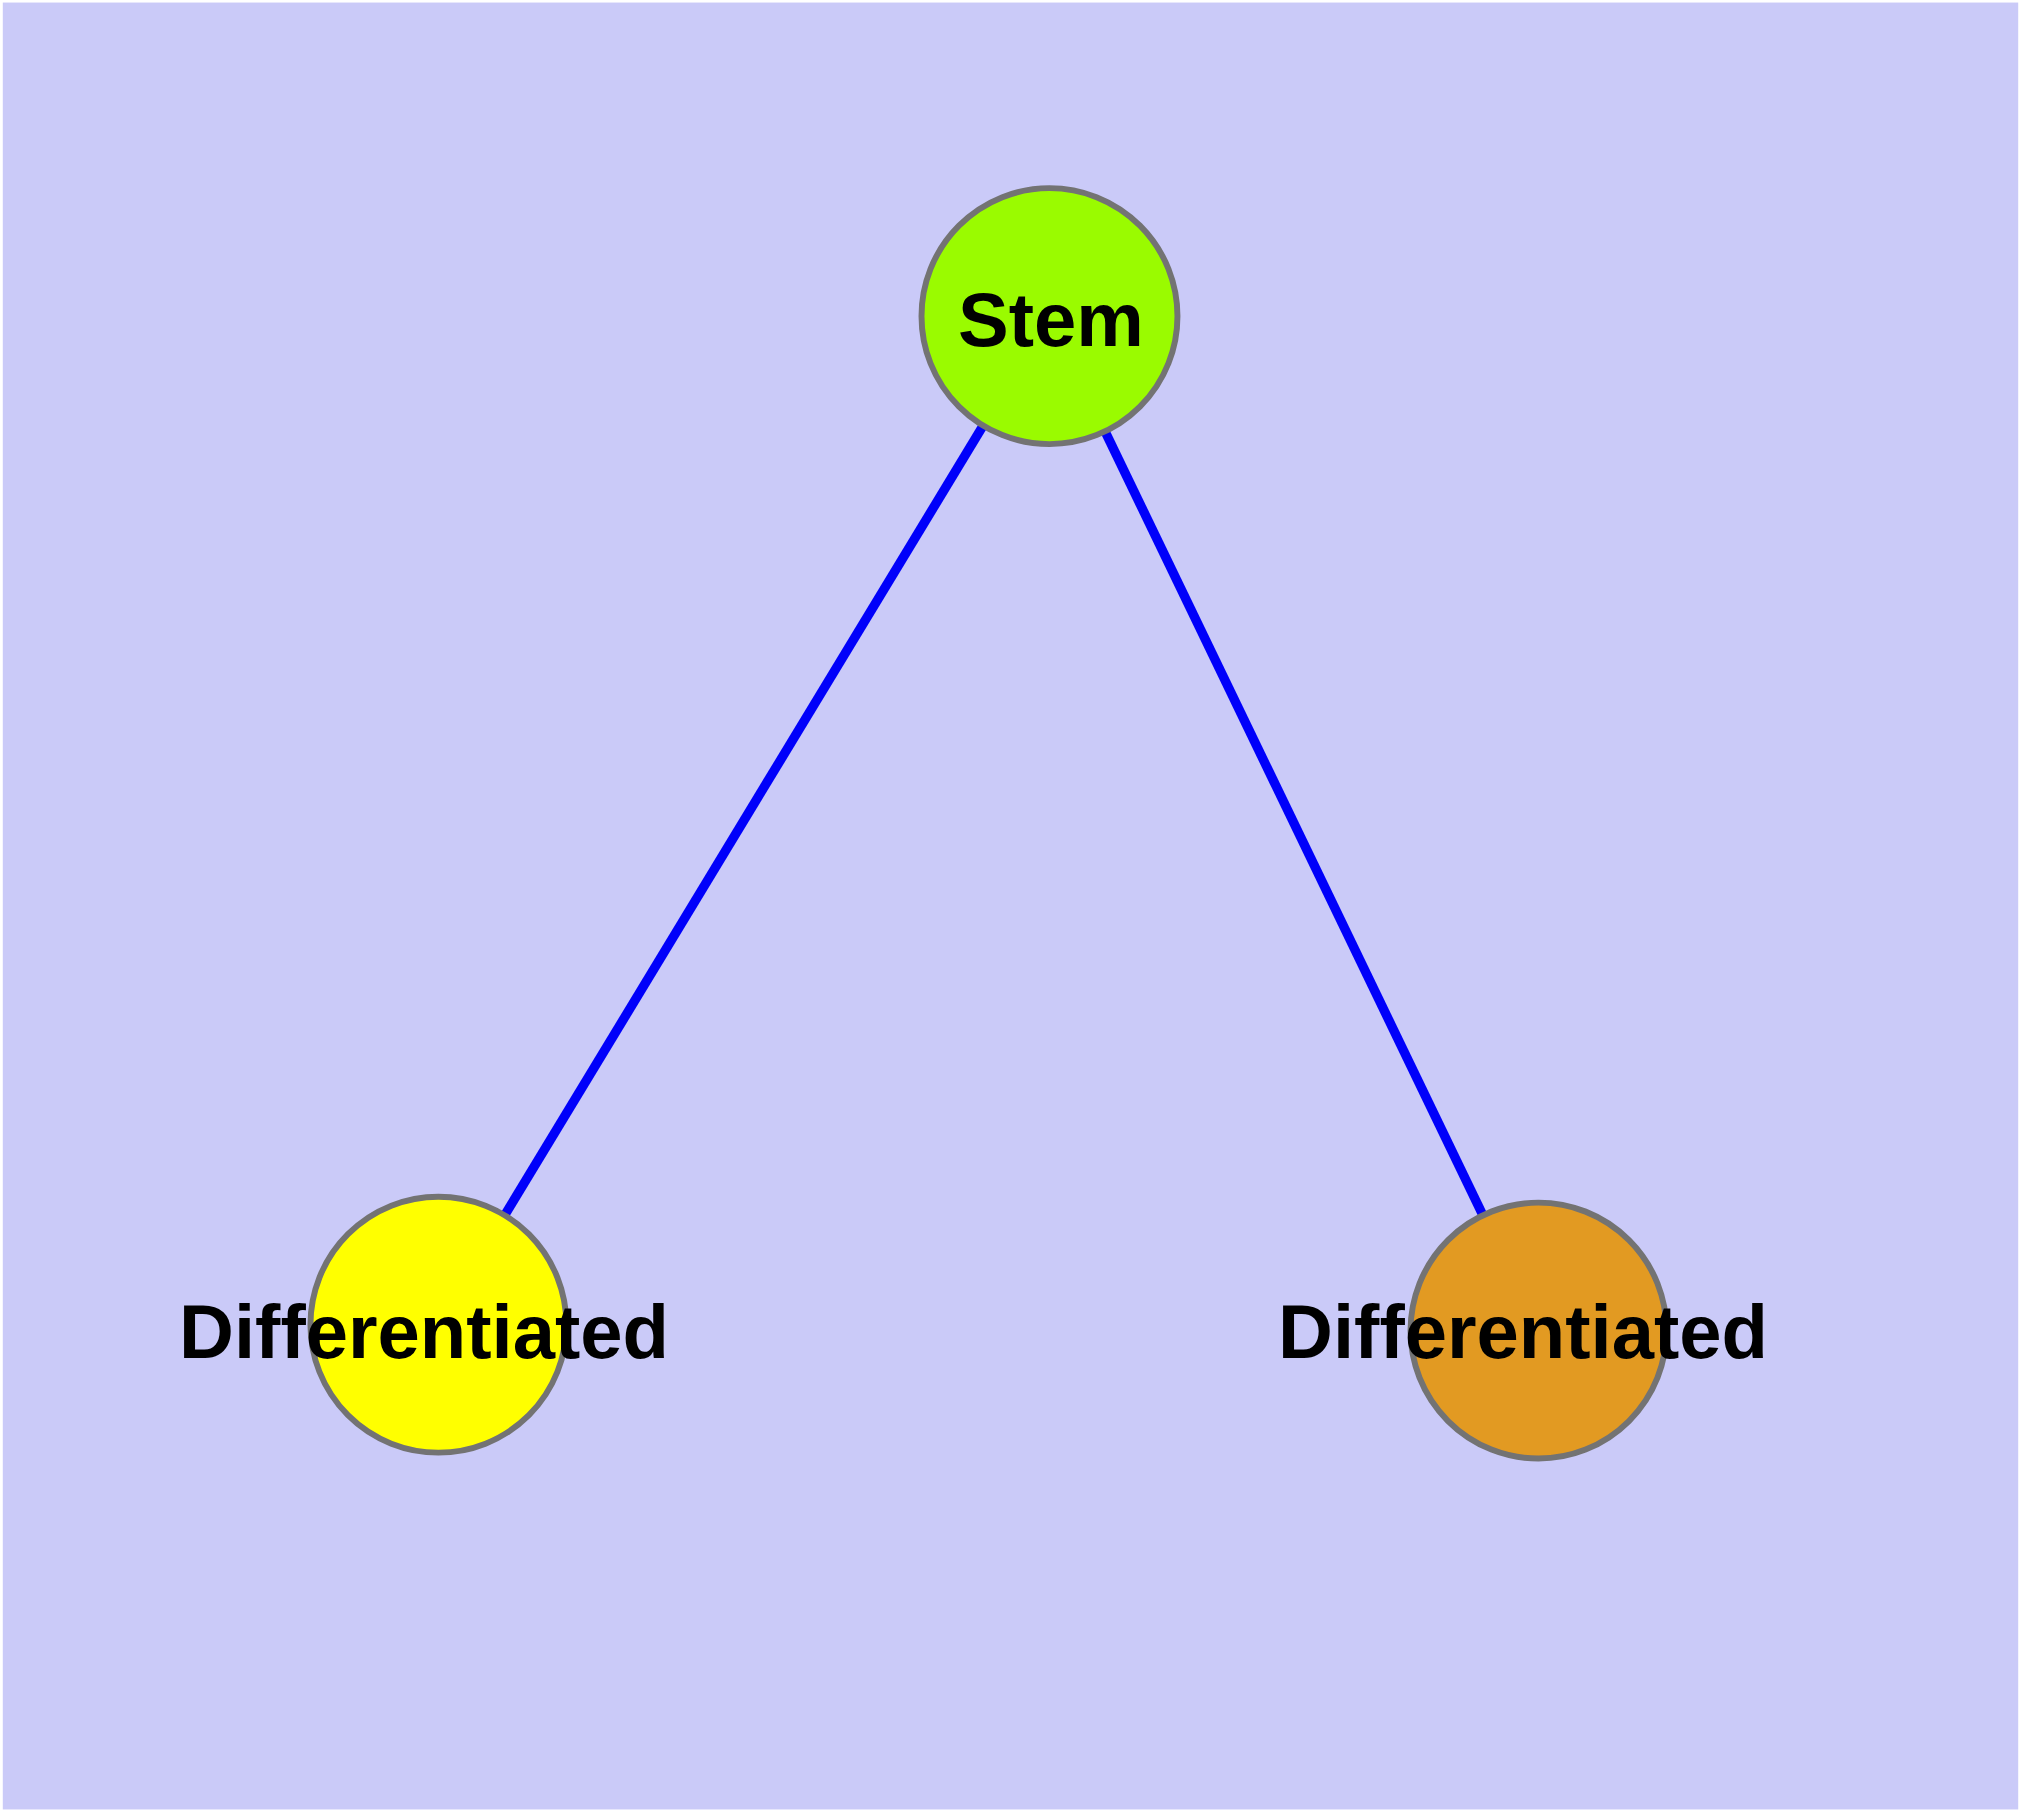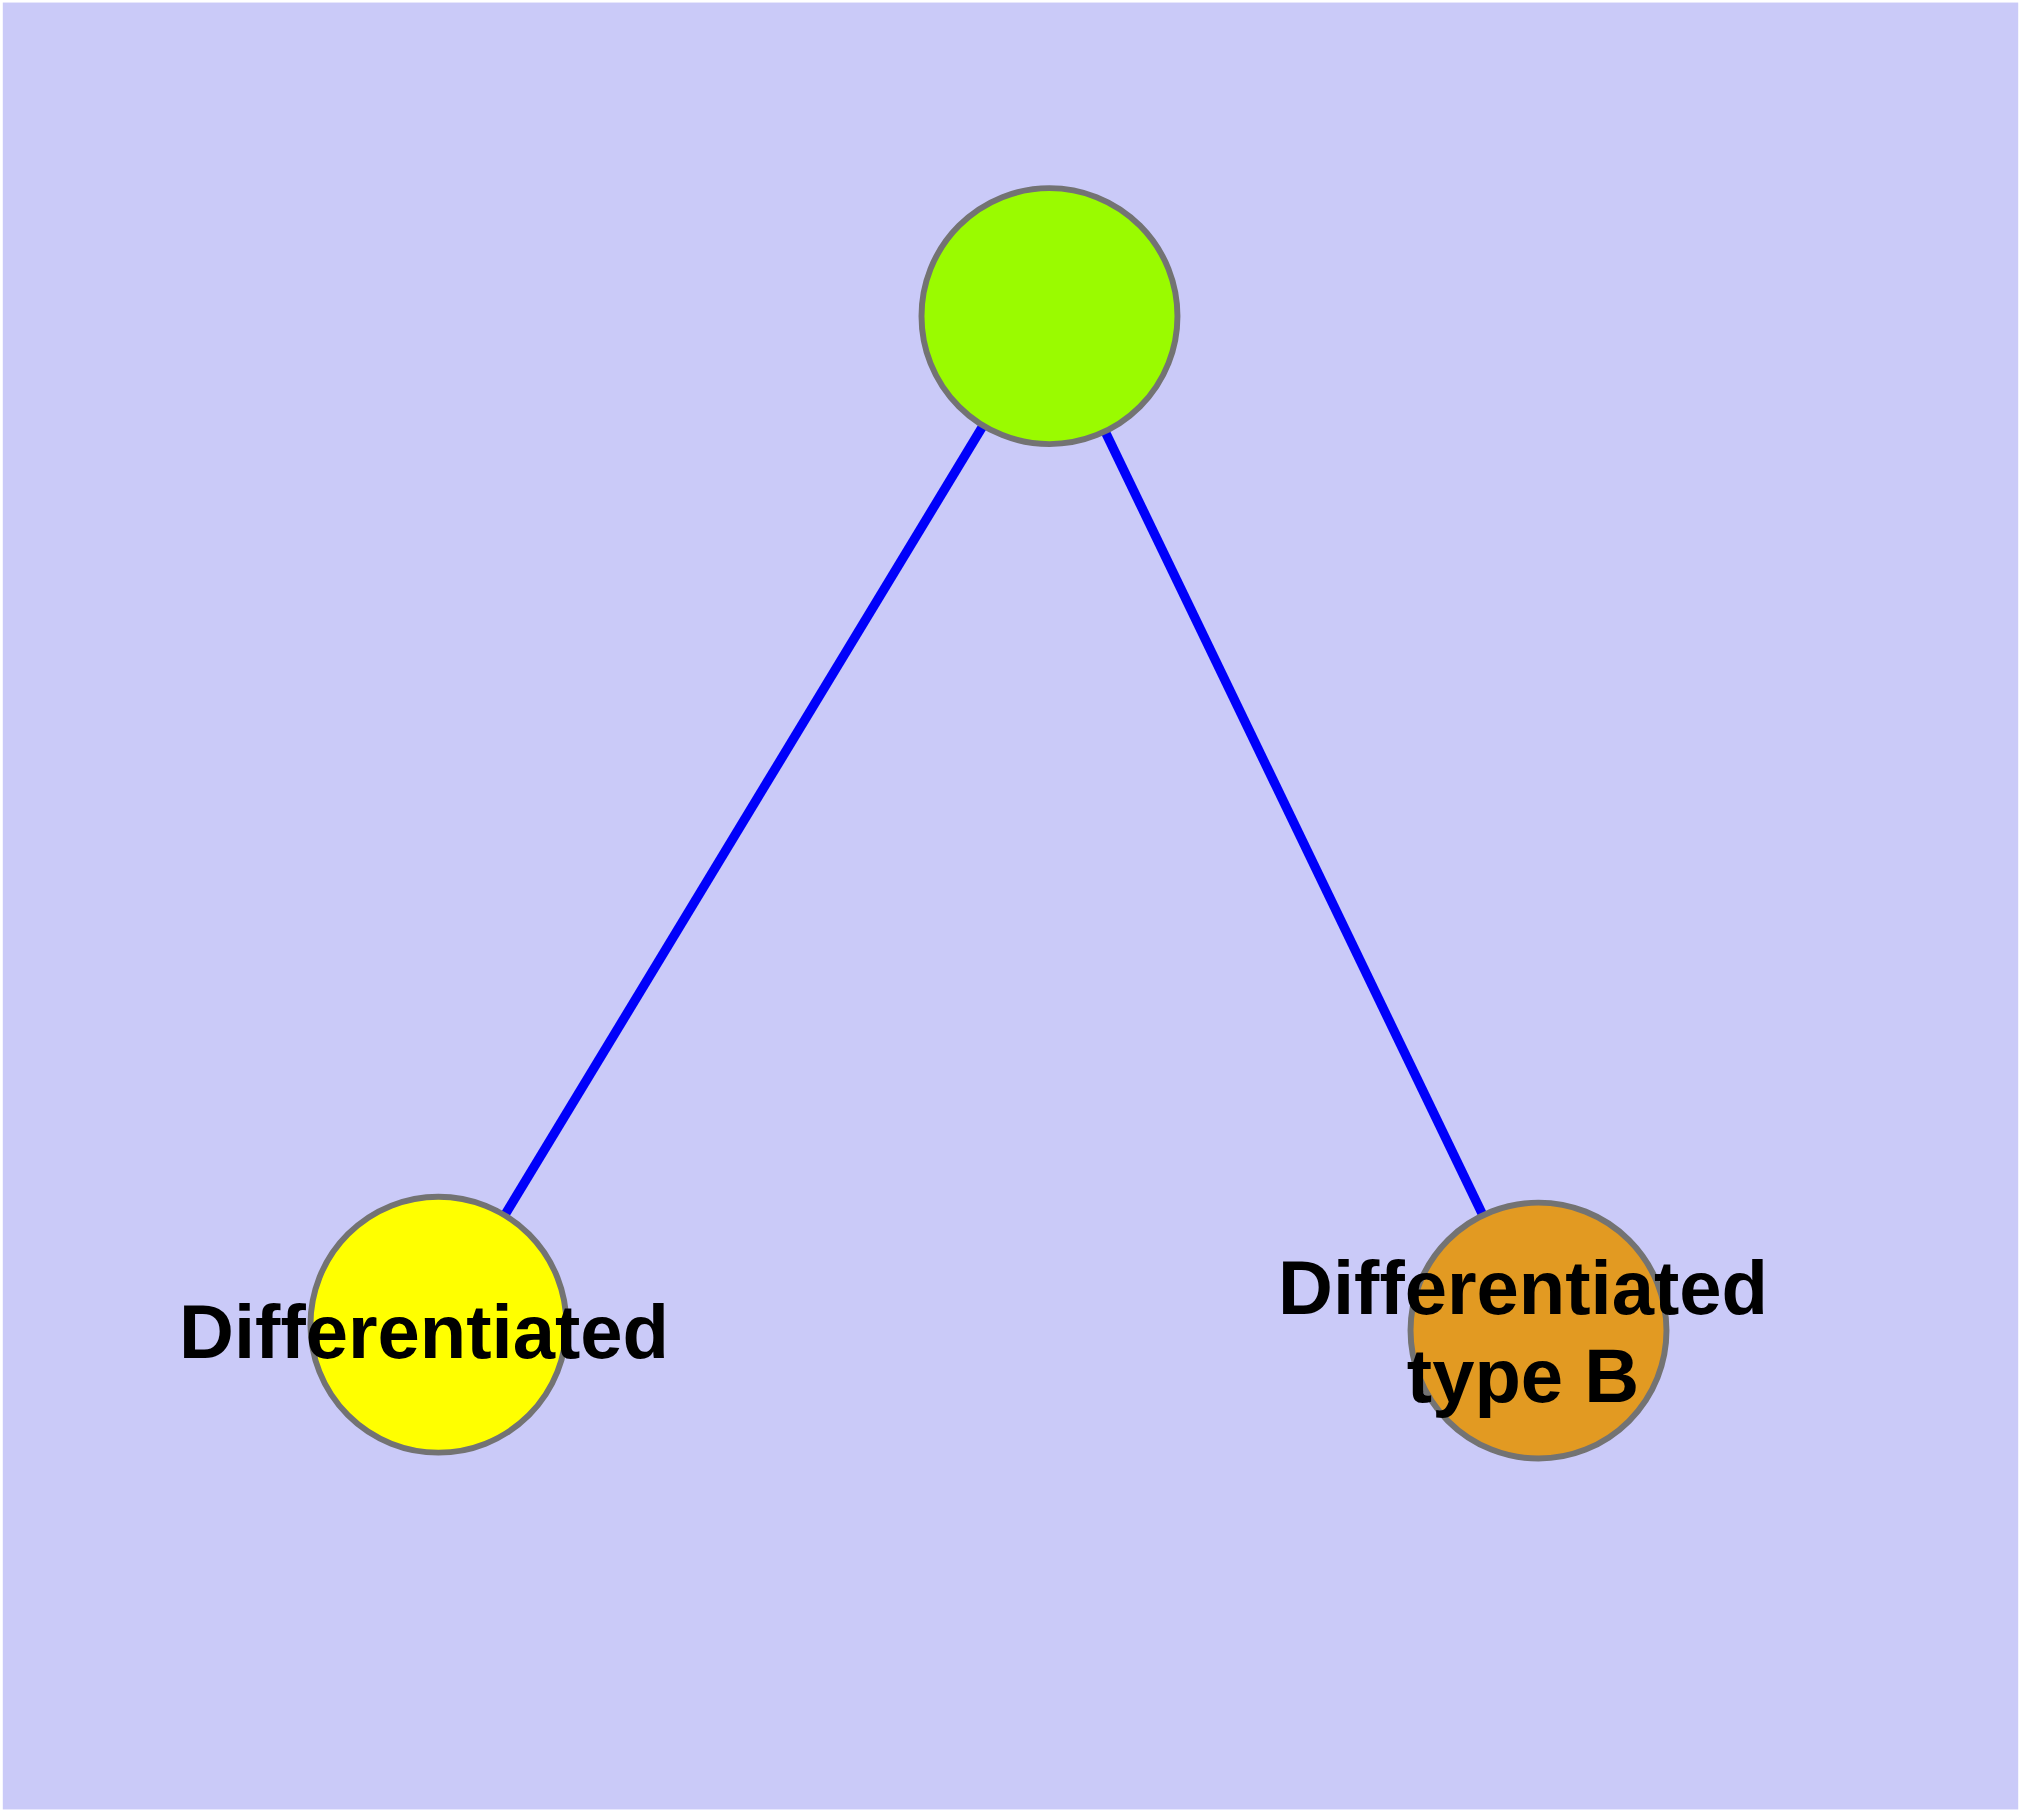--- a/index.html
+++ b/index.html
@@ -59,24 +59,26 @@
 
     <line x1="1238" y1="373" x2="1815" y2="1570" class="edge" stroke="#0000FA"></line>
 
     <circle cx="1238" cy="373" r="151" class="node" fill="#9AFB00" stroke="#737373"></circle>
 
     <circle cx="517" cy="1563" r="151" class="node" fill="#FFFF00" stroke="#737373"></circle>
 
     <circle cx="1815" cy="1570" r="151" class="node" fill="#E29A22" stroke="#737373"></circle>
   </svg>
 
+  <div class="node-label label-stem">
+    <div>Stem</div>
+  </div>
 
   <div class="node-label label-type-a">
     <div>Differentiated</div>
   </div>
 
   <div class="node-label label-type-b">
     <div>Differentiated</div>
-    <div>type B</div>
   </div>
 
 </div>
 
 
 </body></html>

